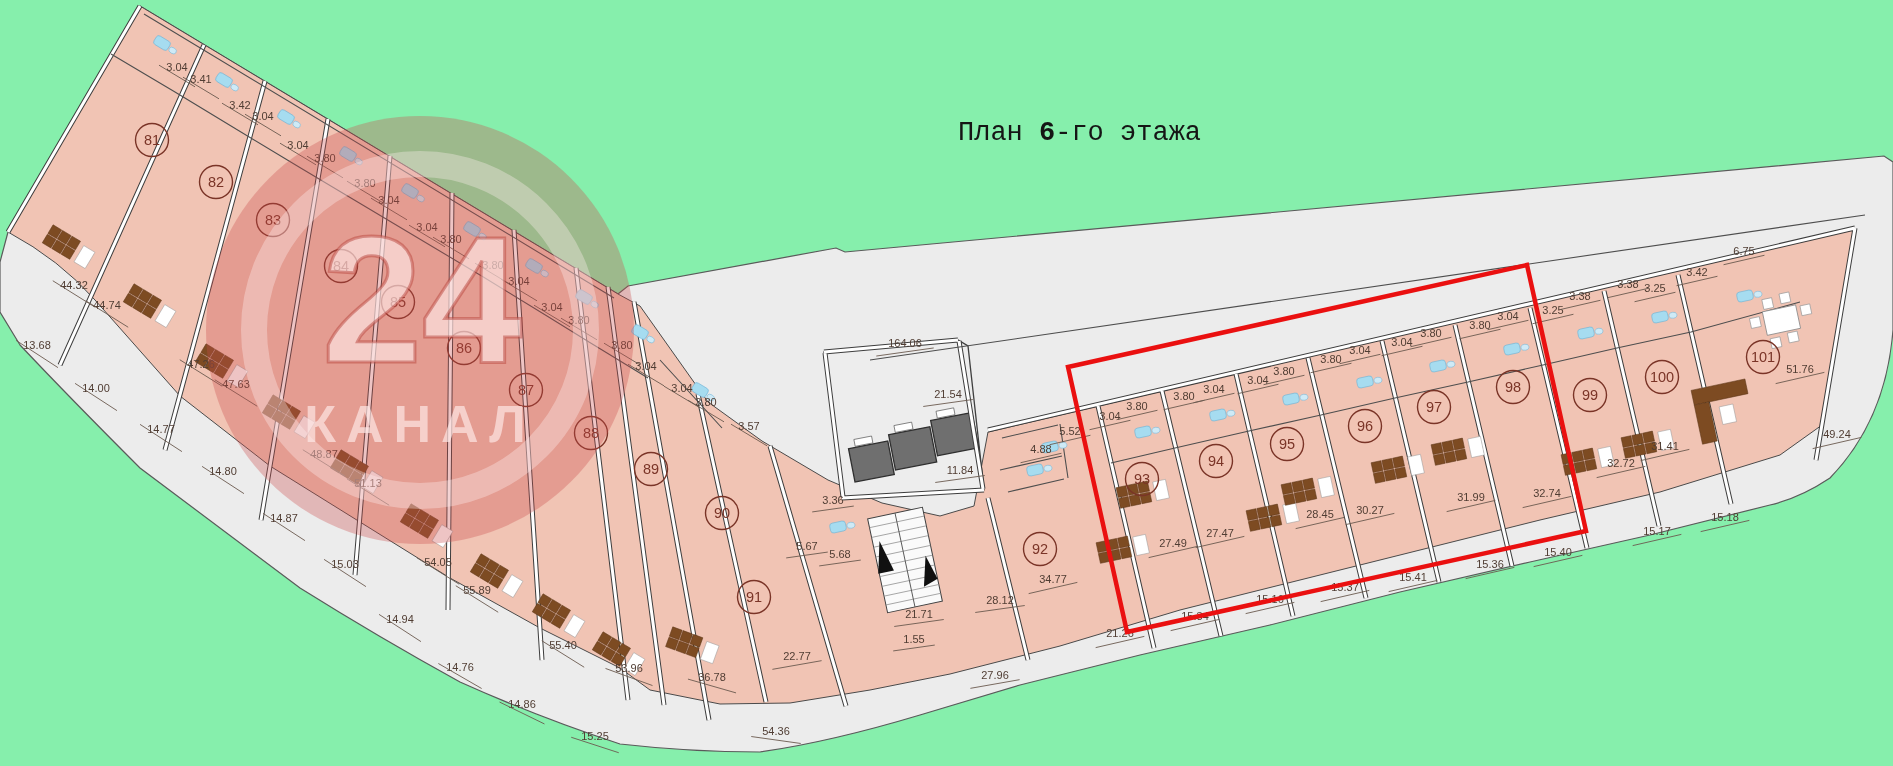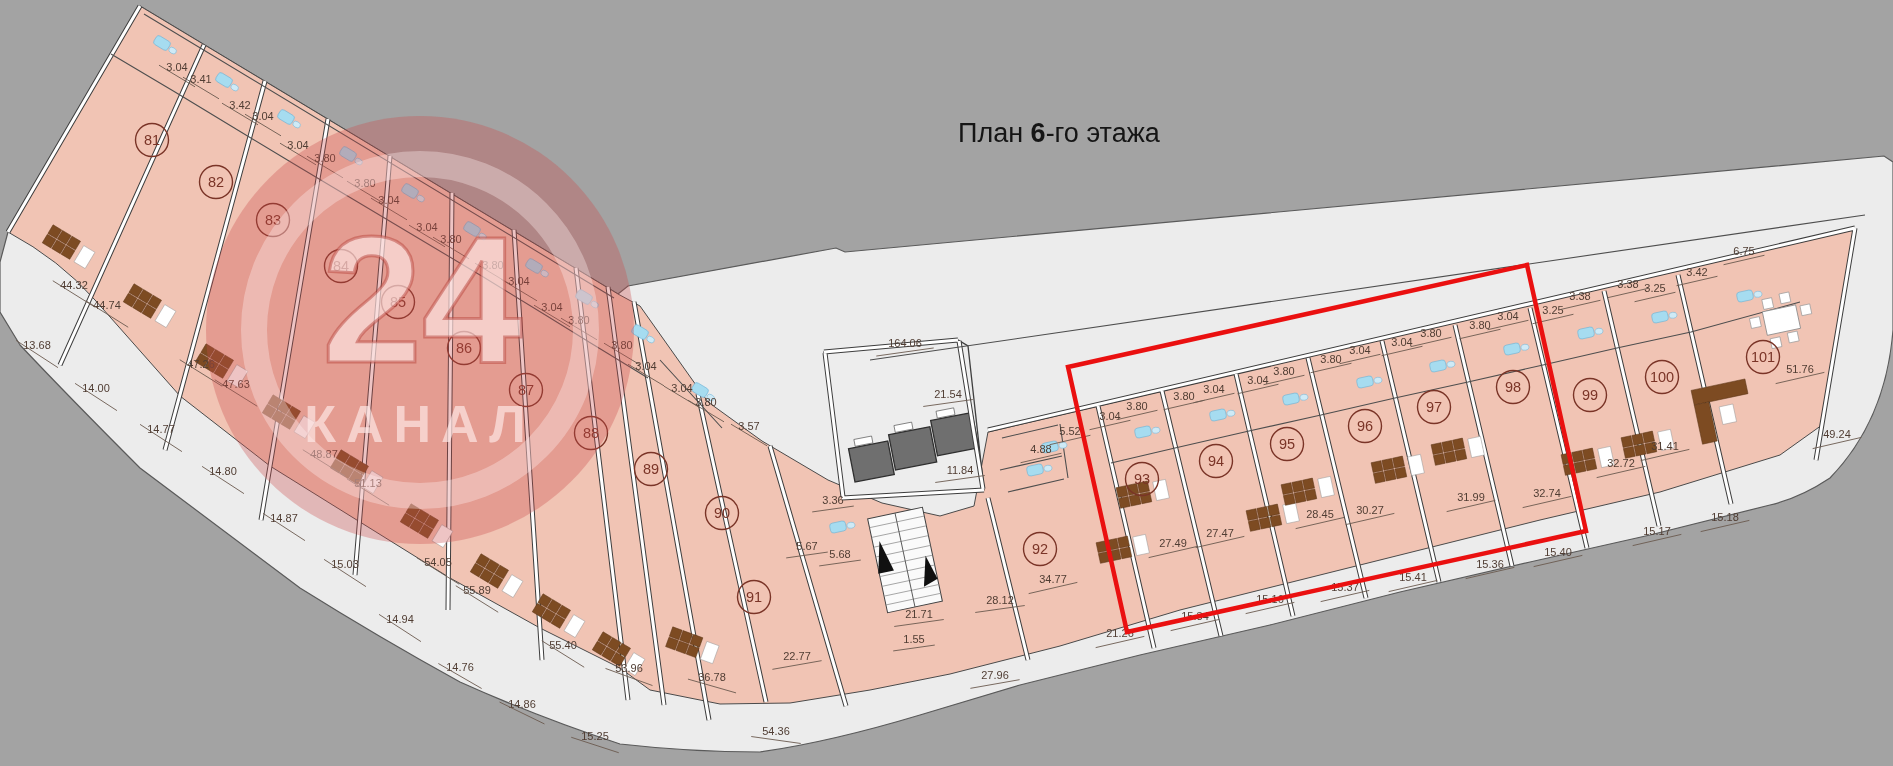--- a/index.html
+++ b/index.html
@@ -1,20 +1,20 @@
 <!DOCTYPE html>
 <html><head>
 <meta charset="utf-8">
 <style>
   html,body{margin:0;padding:0;background:#fff;}
-  .stage{position:relative;width:1893px;height:766px;background:#a3a3a3;overflow:hidden;
+  .stage{position:relative;width:1893px;height:766px;background:#86efac;overflow:hidden;
          font-family:"Liberation Sans",sans-serif;}
   .stage svg{position:absolute;left:0;top:0;}
   .page-title{position:absolute;left:958px;top:118px;font-size:27px;color:#151515;
-              font-family:Liberation Sans, sans-serif;white-space:nowrap;}
+              font-family:Liberation Mono, monospace;white-space:nowrap;}
   .page-title b{font-weight:bold;}
   .dim-text{font-size:11px;fill:#503d33;}
   .unit-text{font-size:14.5px;fill:#7a3427;}
   .red-box{fill:none;stroke:#ea1010;stroke-width:4.5px;stroke-linejoin:miter;}
 </style>
 </head>
 <body>
 
 <div class="stage">
 

